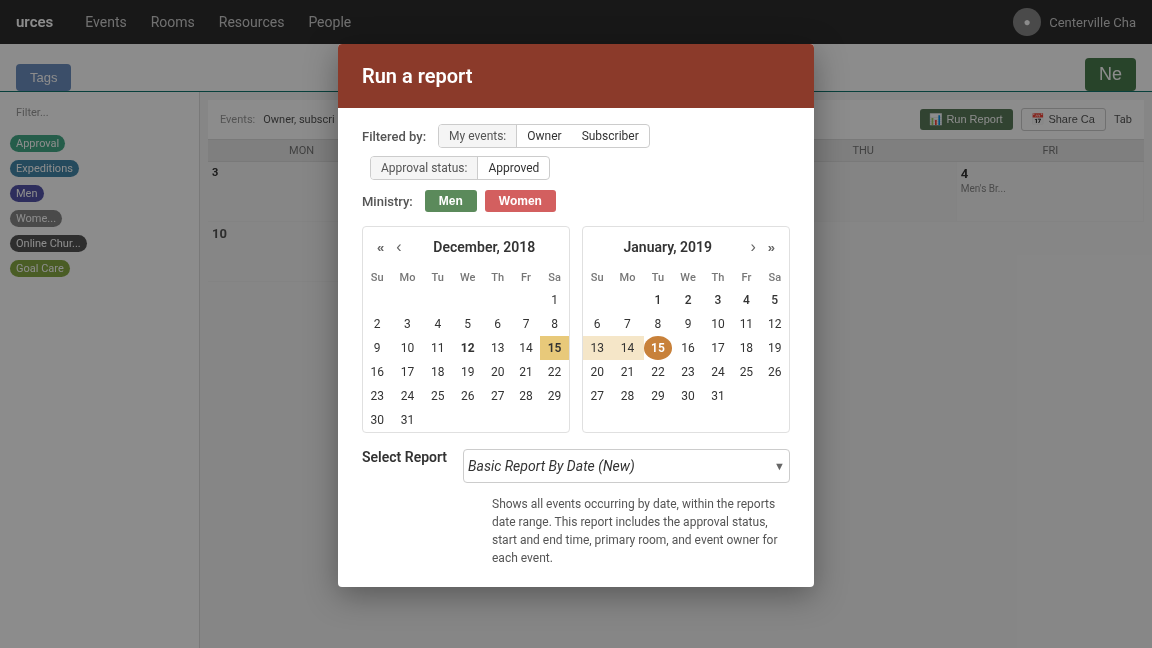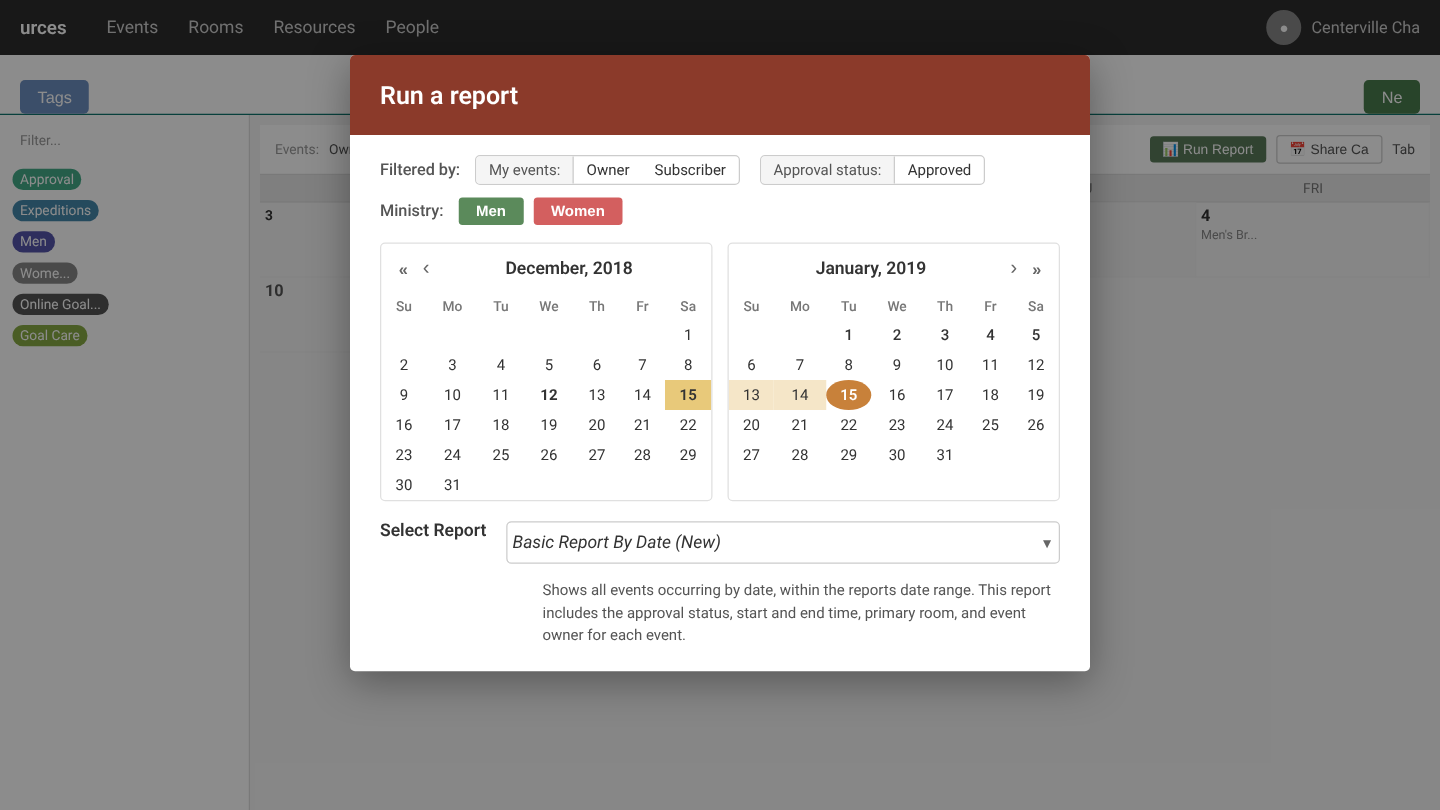--- a/index.html
+++ b/index.html
@@ -85,38 +85,38 @@
     }
 
     .new-btn {
       margin-left: auto;
       background: #4a7c4e;
       color: white;
       border: none;
       border-radius: 4px;
       padding: 6px 14px;
       cursor: pointer;
-      font-size: 13px;
+      font-size: 18px;
     }
 
     
     .overlay-backdrop {
       position: absolute;
       inset: 0;
       background: rgba(0,0,0,0.45);
       z-index: 10;
     }
 
     
     .modal {
       position: absolute;
       top: 44px;
       left: 50%;
       transform: translateX(-50%);
-      width: 592px;
+      width: 476px;
       background: white;
       border-radius: 4px;
       overflow: hidden;
       z-index: 20;
       box-shadow: 0 8px 32px rgba(0,0,0,0.35);
     }
 
     .modal-header {
       background: #8b3a2a;
       padding: 20px 24px;
@@ -429,21 +429,21 @@
       <div style="margin-bottom:4px;">
         <span class="sidebar-tag" style="background:#48a;">Expeditions</span>
       </div>
       <div style="margin-bottom:4px;">
         <span class="sidebar-tag" style="background:#55a;">Men</span>
       </div>
       <div style="margin-bottom:4px;">
         <span class="sidebar-tag" style="background:#888;">Wome...</span>
       </div>
       <div style="margin-bottom:4px;">
-        <span class="sidebar-tag" style="background:#555;">Online Goal...</span>
+        <span class="sidebar-tag" style="background:#555;">Online Chur...</span>
       </div>
       <div style="margin-bottom:4px;">
         <span class="sidebar-tag" style="background:#8a4;">Goal Care</span>
       </div>
     </div>
 
     <div class="bg-main">
 
       <div class="bg-filter-bar">
         <span style="color:#999;font-size:11px;">Events:</span>

